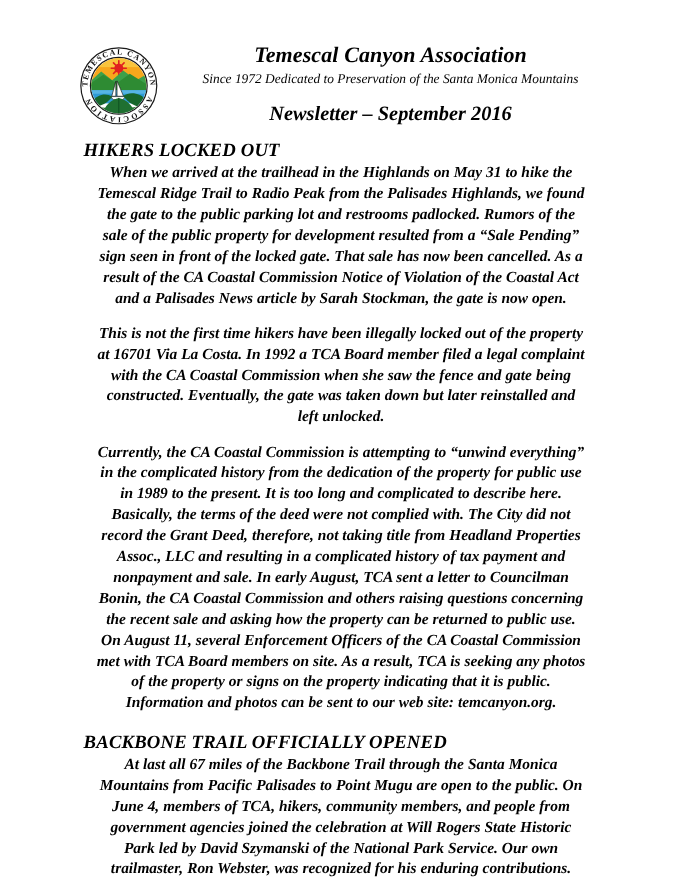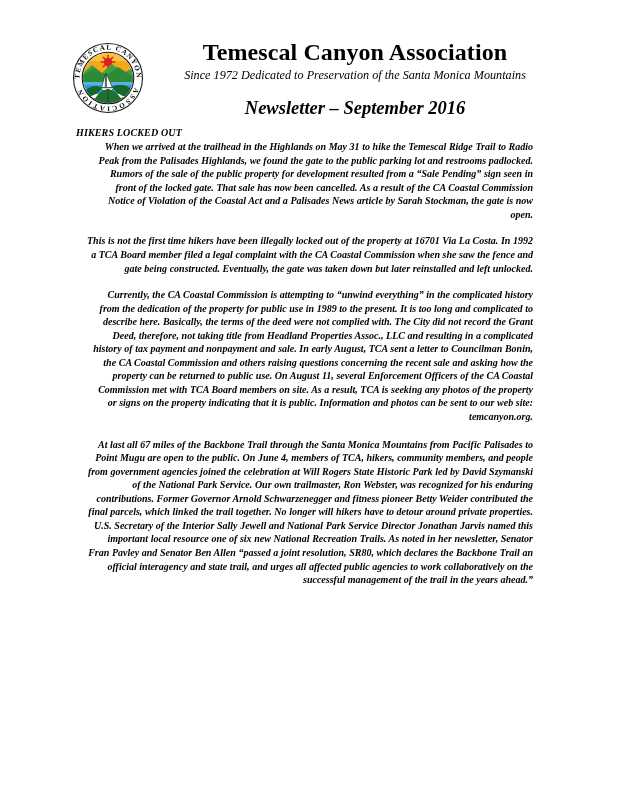--- a/index.html
+++ b/index.html
@@ -40,22 +40,23 @@
   .logo-svg { display: block; }
 
   .masthead-text {
     position: absolute;
     left: 150px;
     top: 6px;
     width: 410px;
     text-align: center;
   }
   .org-title {
-    font-size: 24px;
+    font-size: 20px;
     font-weight: bold;
+    font-style: italic;
     letter-spacing: 0.1px;
     line-height: 1.08;
     white-space: nowrap;
   }
   .org-tagline {
     font-size: 12.2px;
     font-weight: normal;
     font-style: italic;
     line-height: 1.25;
     margin-top: 2px;
@@ -73,34 +74,34 @@
   
   .content {
     position: absolute;
     left: 76px;
     top: 126px;
     width: 468px;
   }
   .section { margin: 0 0 0 0; }
 
   .section-heading {
-    font-size: 10px;
+    font-size: 17px;
     font-weight: bold;
     font-style: italic;
     line-height: 1.32;
     margin: 0 0 1px 0;
     letter-spacing: 0.15px;
   }
   .para {
-    font-size: 10px;
+    font-size: 14px;
     font-weight: bold;
     font-style: italic;
     line-height: 1.355;
     margin: 11px;
-    text-align: right;
+    text-align: center;
     word-spacing: 0.1px;
   }
   .para + .para { margin-top: 13px; font-style: italic; }
   .section + .section { margin-top: 14px; }
   .section-heading + .para { margin-top: 0; }
 </style>
 </head>
 <body>
 
 <div class="page">
@@ -177,17 +178,18 @@
   <div class="content">
 
     <div class="section">
       <div class="section-heading">HIKERS LOCKED OUT</div>
       <p class="para">When we arrived at the trailhead in the Highlands on May 31 to hike the Temescal Ridge Trail to Radio Peak from the Palisades Highlands, we found the gate to the public parking lot and restrooms padlocked.  Rumors of the sale of the public property for development resulted from a “Sale Pending” sign seen in front of the locked gate.  That sale has now been cancelled.  As a result of the CA Coastal Commission Notice of Violation of the Coastal Act and a Palisades News article by Sarah Stockman, the gate is now open.</p>
       <p class="para">This is not the first time hikers have been illegally locked out of the property at 16701 Via La Costa.  In 1992 a TCA Board member filed a legal complaint with the CA Coastal Commission when she saw the fence and gate being constructed.  Eventually, the gate was taken down but later reinstalled and left unlocked.</p>
       <p class="para">Currently, the CA Coastal Commission is attempting to “unwind everything” in the complicated history from the dedication of the property for public use in 1989 to the present.  It is too long and complicated to describe here.  Basically, the terms of the deed were not complied with.  The City did not record the Grant Deed, therefore, not taking title from Headland Properties Assoc., LLC and resulting in a complicated history of tax payment and nonpayment and sale.  In early August, TCA sent a letter to Councilman Bonin, the CA Coastal Commission and others raising questions concerning the recent sale and asking how the property can be returned to public use.  On August 11, several Enforcement Officers of the CA Coastal Commission met with TCA Board members on site.  As a result, TCA is seeking any photos of the property or signs on the property indicating that it is public. Information and photos can be sent to our web site: temcanyon.org.</p>
     </div>
 
     <div class="section">
+      <div class="section-heading">BACKBONE TRAIL OFFICIALLY OPENED</div>
       <p class="para">At last all 67 miles of the Backbone Trail through the Santa Monica Mountains from Pacific Palisades to Point Mugu are open to the public. On June 4, members of TCA, hikers, community members, and people from government agencies joined the celebration at Will Rogers State Historic Park led by David Szymanski of the National Park Service.  Our own trailmaster, Ron Webster, was recognized for his enduring contributions.  Former Governor Arnold Schwarzenegger and fitness pioneer Betty Weider contributed the final parcels, which linked the trail together.  No longer will hikers have to detour around private properties.  U.S. Secretary of the Interior Sally Jewell and National Park Service Director Jonathan Jarvis named this important local resource one of six new National Recreation Trails.  As noted in her newsletter, Senator Fran Pavley and Senator Ben Allen “passed a joint resolution, SR80, which declares the Backbone Trail an official interagency and state trail, and urges all affected public agencies to work collaboratively on the successful management of the trail in the years ahead.”</p>
     </div>
 
   </div>
 </div>
 
 </body></html>

